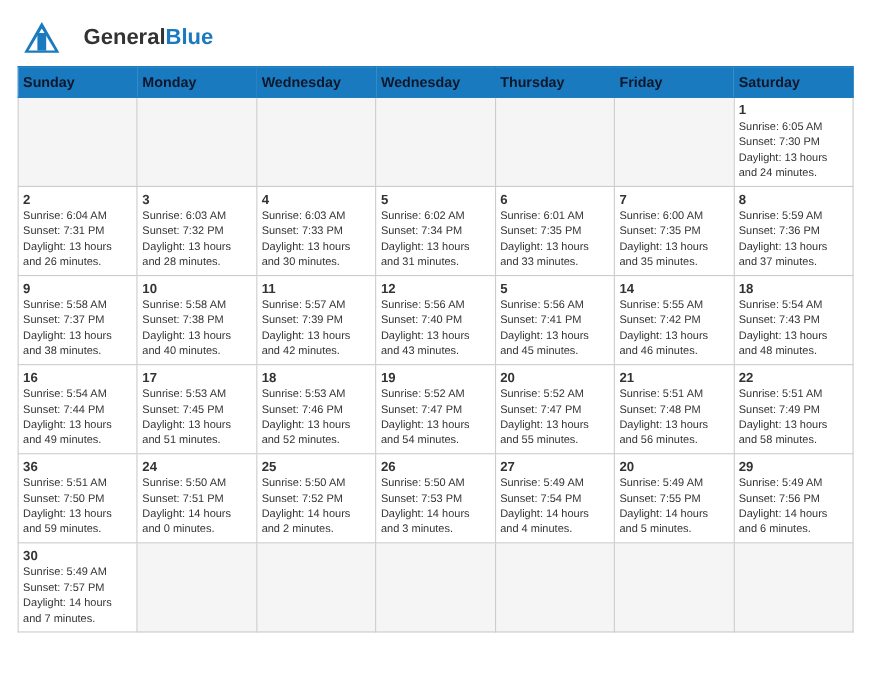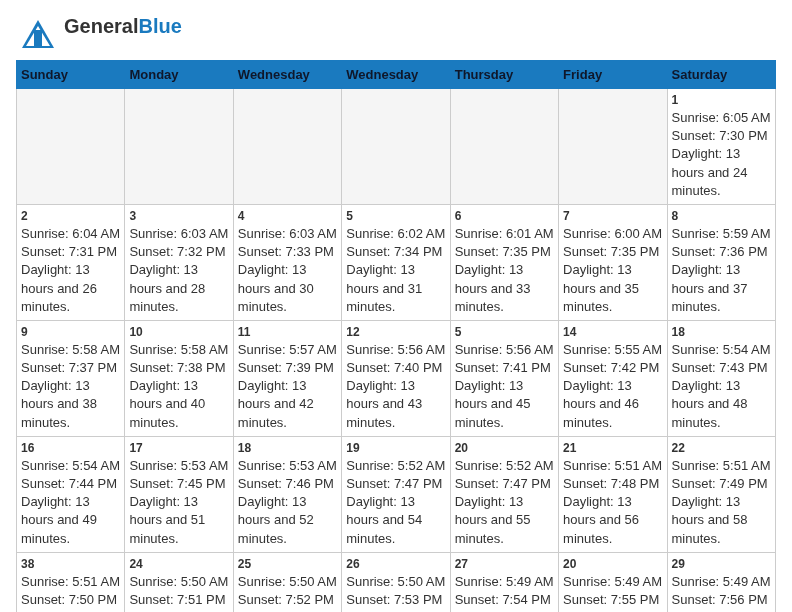--- a/index.html
+++ b/index.html
@@ -59,27 +59,28 @@
       height: 60px;
     }
     .day-number {
       font-size: 12px;
       font-weight: bold;
       color: #333;
       display: block;
       margin-bottom: 2px;
     }
     .day-info {
-      font-size: 13px;
+      font-size: 10px;
       color: #333;
       line-height: 1.4;
     }
     .logo-container {
       display: flex;
-      gap: 4px;
+      align-items: center;
+      gap: 16px;
     }
     .logo-icon {
       width: 44px;
       height: 36px;
     }
     .logo-words {
       font-size: 20px;
       font-weight: bold;
       color: #333;
       line-height: 1;
@@ -214,21 +215,21 @@
           <span class="day-number">21</span>
           <div class="day-info">Sunrise: 5:51 AM<br>Sunset: 7:48 PM<br>Daylight: 13 hours and 56 minutes.</div>
         </td>
         <td>
           <span class="day-number">22</span>
           <div class="day-info">Sunrise: 5:51 AM<br>Sunset: 7:49 PM<br>Daylight: 13 hours and 58 minutes.</div>
         </td>
       </tr>
       <tr>
         <td>
-          <span class="day-number">38</span>
+          <span class="day-number">36</span>
           <div class="day-info">Sunrise: 5:51 AM<br>Sunset: 7:50 PM<br>Daylight: 13 hours and 59 minutes.</div>
         </td>
         <td>
           <span class="day-number">24</span>
           <div class="day-info">Sunrise: 5:50 AM<br>Sunset: 7:51 PM<br>Daylight: 14 hours and 0 minutes.</div>
         </td>
         <td>
           <span class="day-number">25</span>
           <div class="day-info">Sunrise: 5:50 AM<br>Sunset: 7:52 PM<br>Daylight: 14 hours and 2 minutes.</div>
         </td>

